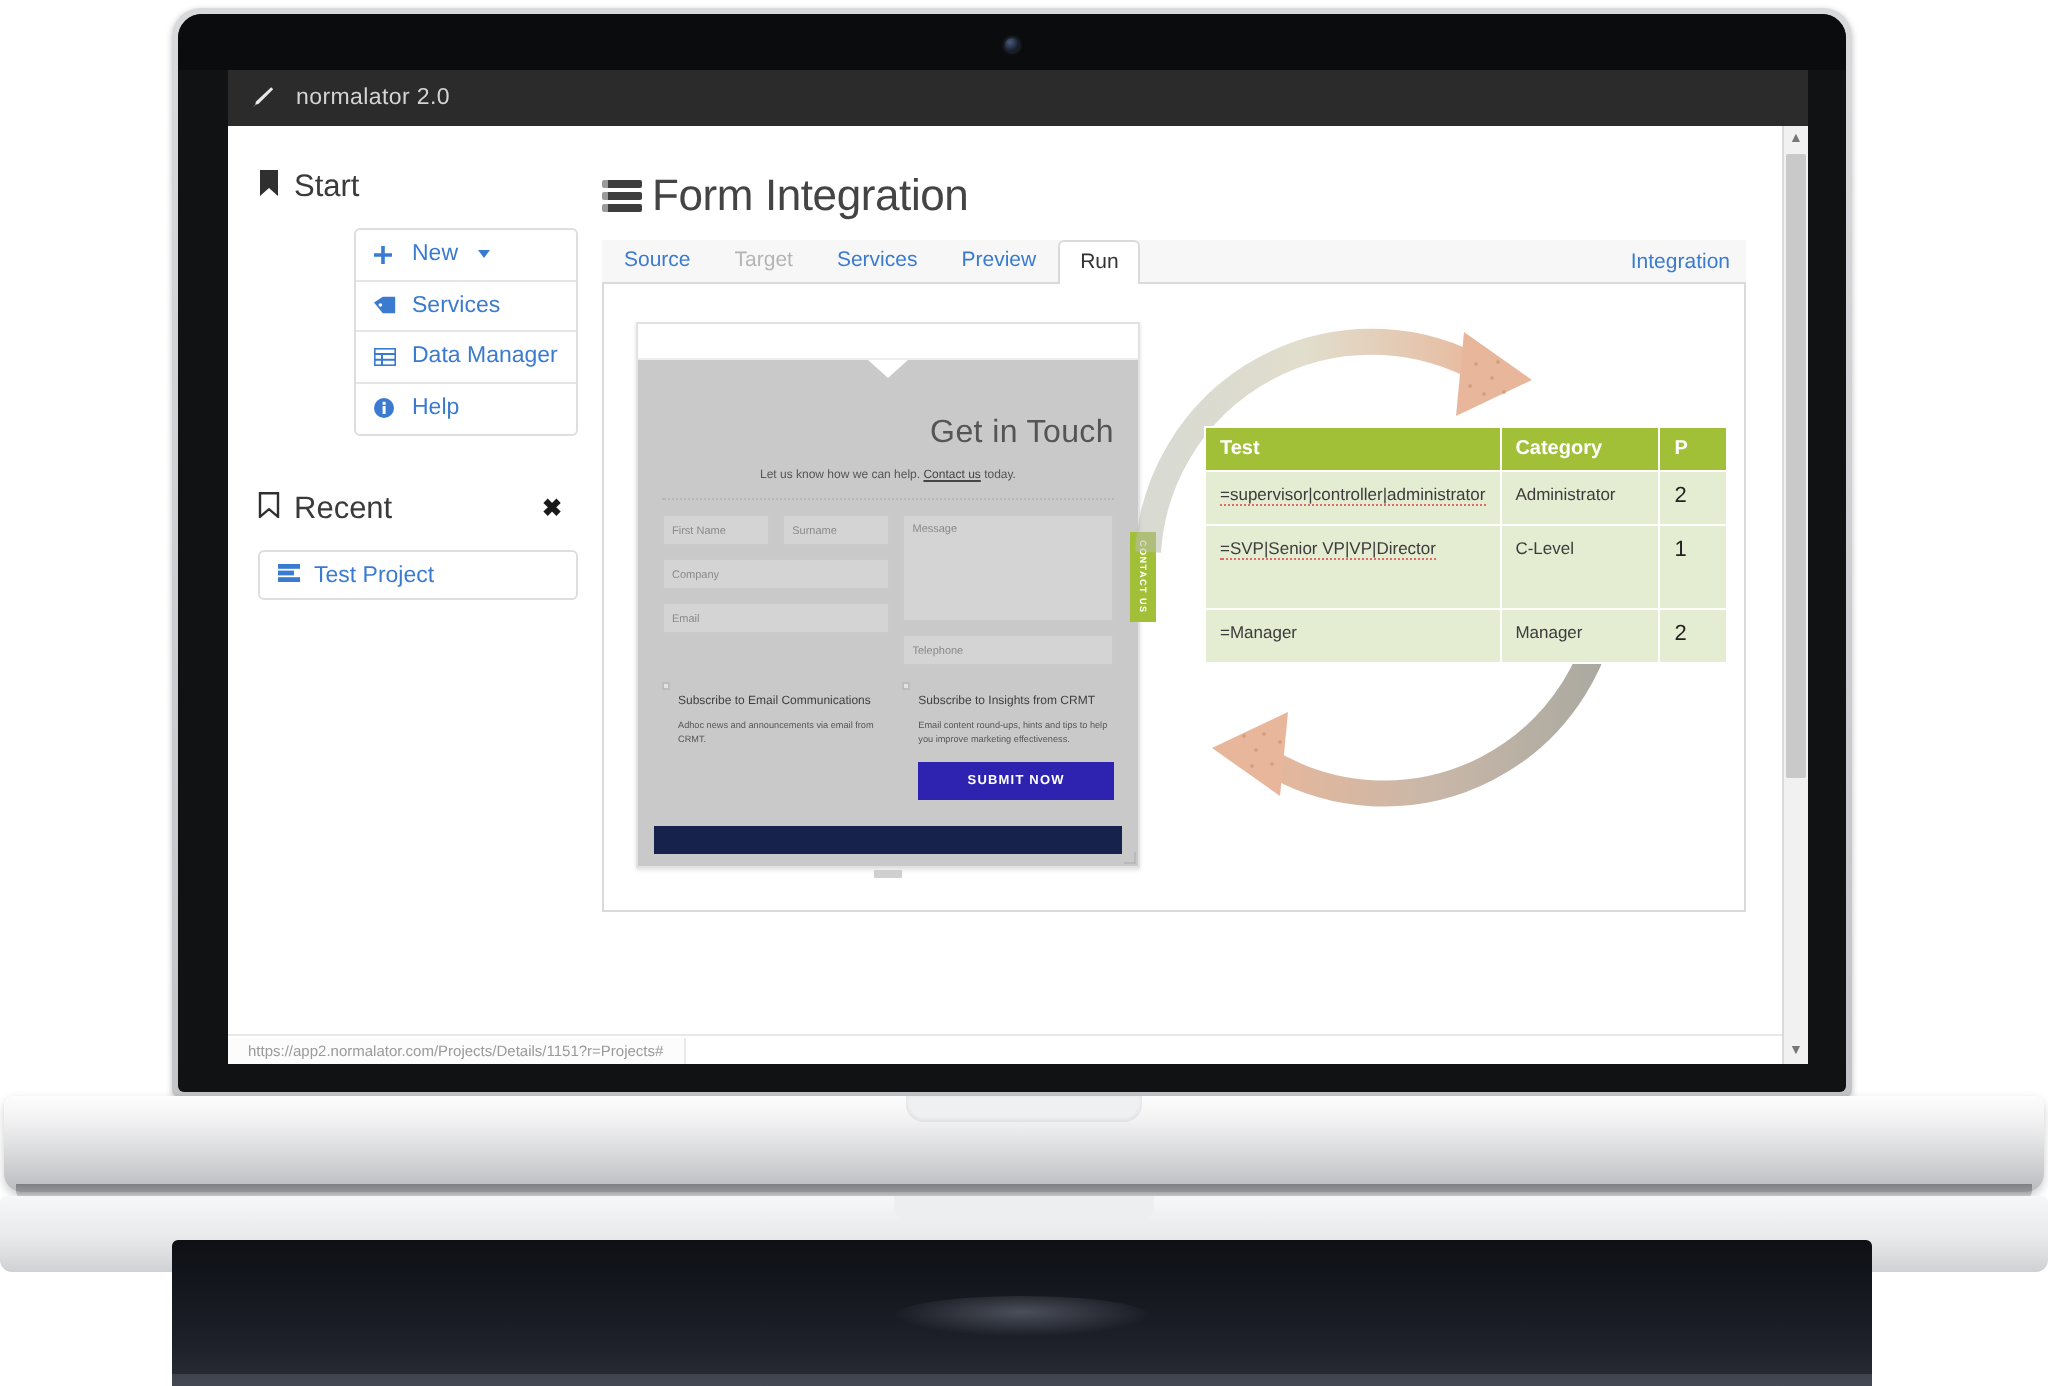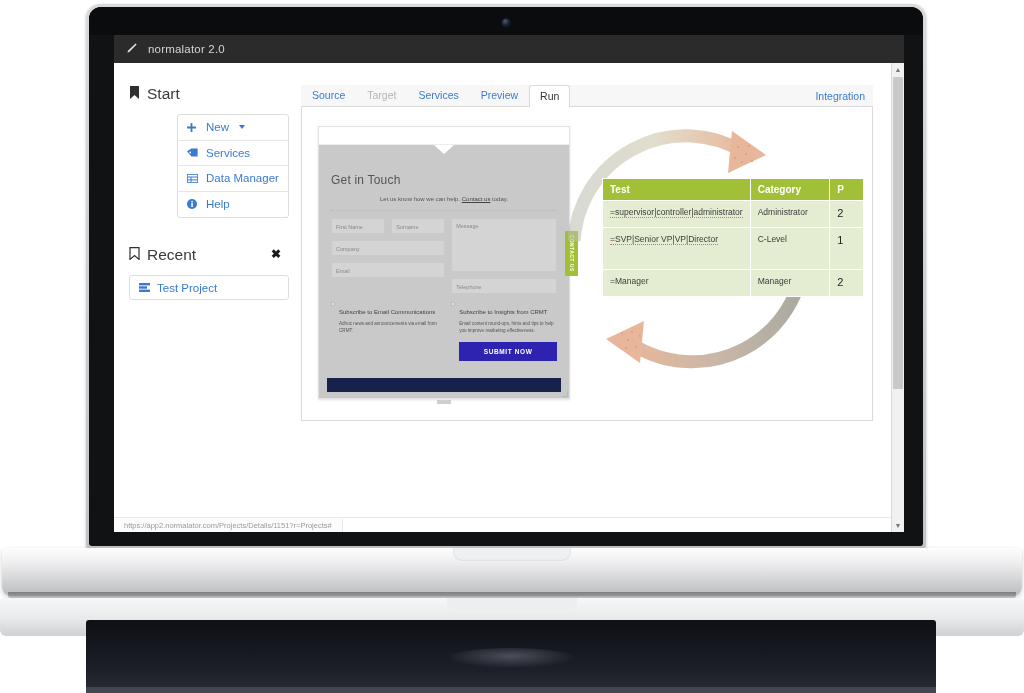--- a/index.html
+++ b/index.html
@@ -141,21 +141,21 @@
     background:#fff; border:1px solid #e2e2e2;
     box-shadow:0 1px 2px rgba(0,0,0,.12);
   }
   .fm-topbar { height:18px; background:#fff; border-bottom:1px solid #ededed; }
   .fm-body { position:relative; background:#c9c9c9; height:calc(100% - 18px); padding:6px 12px; }
   .fm-notch {
     position:absolute; left:50%; top:0; transform:translateX(-50%);
     width:0; height:0; border-left:10px solid transparent;
     border-right:10px solid transparent; border-top:9px solid #fff;
   }
-  .fm-h1 { text-align:left; font-size:12px; color:#555; font-weight:400;
+  .fm-h1 { text-align:right; font-size:16px; color:#555; font-weight:400;
     margin-top:22px; letter-spacing:.2px; }
   .fm-sub { text-align:center; font-size:6px; color:#555; margin-top:9px; }
   .fm-sub u { color:#444; }
   .fm-rule { border-top:1px dotted #b6b6b6; margin:8px 0 7px; }
   .fm-row { display:flex; gap:6px; margin-bottom:6px; }
   .fm-col { display:flex; flex-direction:column; gap:6px; }
   .fm-inp {
     background:#d4d4d4; border:1px solid #cacaca; height:16px;
     font-size:5.5px; color:#8a8a8a; padding:4px 4px 0 4px; line-height:8px;
   }
@@ -366,20 +366,28 @@
                         <rect x="0" y="3.3" width="8" height="2.4" fill="#3a7bd0"></rect>
                         <rect x="0" y="6.6" width="11" height="2.4" fill="#3a7bd0"></rect>
                       </svg>
                     </span>
                     <span>Test Project</span>
                   </div>
                 </div>
 
                 <div class="main">
 
+                  <div class="page-title">
+                    <span class="title-icon">
+                      <i></i>
+                        <i></i>
+                        <i></i>
+                    </span>
+                    <span>Form Integration</span>
+                  </div>
 
                   <div class="tabs">
                     <div class="tab">Source</div>
                     <div class="tab disabled">Target</div>
                     <div class="tab">Services</div>
                     <div class="tab">Preview</div>
                     <div class="tab active">Run</div>
                     <div class="tabs-right">Integration</div>
                   </div>
 

